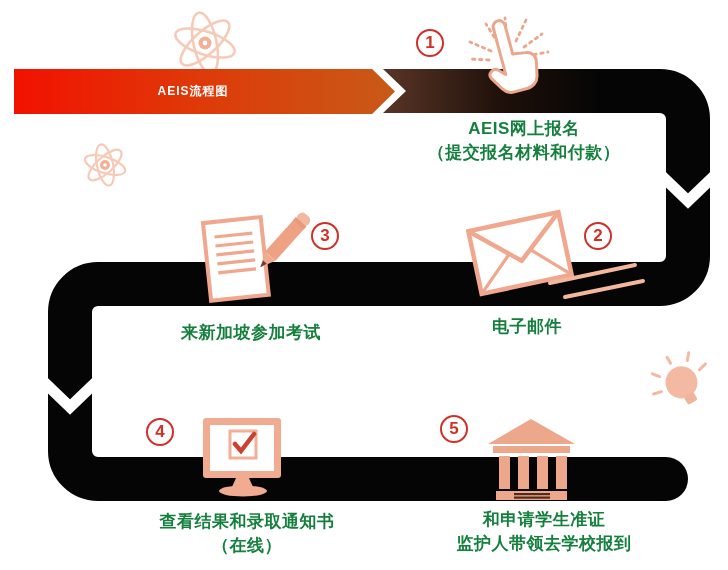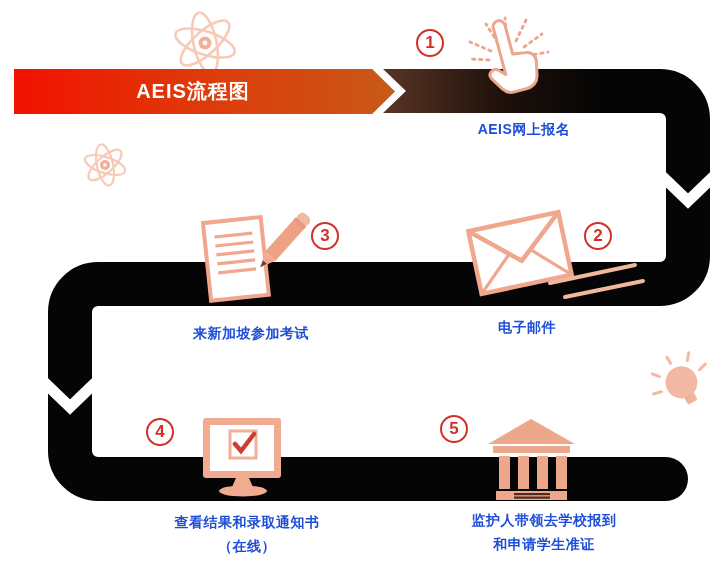--- a/index.html
+++ b/index.html
@@ -13,33 +13,33 @@
   #road-layer{position:absolute;left:0;top:0;width:728px;height:570px;}
   
   .banner{
     position:absolute;left:14px;top:69px;width:381px;height:45px;
     background:linear-gradient(90deg,#f21100 0%,#e03708 45%,#c85a18 100%);
     clip-path:polygon(0 0,94% 0,100% 50%,94% 100%,0 100%);
     display:flex;align-items:center;
   }
   .banner-title{
     width:358px;text-align:center;color:#ffffff;font-weight:bold;
-    font-size:20px;letter-spacing:1px;line-height:45px;
+    font-size:12px;letter-spacing:1px;line-height:45px;
   }
   
   .badge{
     position:absolute;width:28px;height:28px;border-radius:50%;
     border:2.5px solid #d13028;background:#ffffff;color:#d13028;
     font-weight:bold;font-size:17px;display:flex;align-items:center;justify-content:center;
     box-sizing:border-box;
   }
   
   .step-label{
-    position:absolute;text-align:center;color:#1d4ed8;font-weight:bold;
-    font-size:14px;line-height:24px;letter-spacing:0.5px;white-space:nowrap;
+    position:absolute;text-align:center;color:#15803d;font-weight:bold;
+    font-size:17px;line-height:24px;letter-spacing:0.5px;white-space:nowrap;
   }
 </style>
 </head>
 <body>
 
 <div class="stage">
 
   <svg id="road-layer" viewBox="0 0 728 570">
     <defs>
       <linearGradient id="roadStart" gradientUnits="userSpaceOnUse" x1="383" y1="0" x2="600" y2="0">
@@ -165,29 +165,30 @@
   </div>
 
   <div class="badge" style="left:416px;top:29px">1</div>
   <div class="badge" style="left:584px;top:222px">2</div>
   <div class="badge" style="left:311px;top:222px">3</div>
   <div class="badge" style="left:146px;top:418px">4</div>
   <div class="badge" style="left:440px;top:415px">5</div>
 
   <div class="step-label" style="left:364px;top:117px;width:320px">
     <div>AEIS网上报名</div>
+    <div>（提交报名材料和付款）</div>
   </div>
   <div class="step-label" style="left:407px;top:315px;width:240px">
     <div>电子邮件</div>
   </div>
   <div class="step-label" style="left:131px;top:321px;width:240px">
     <div>来新加坡参加考试</div>
   </div>
   <div class="step-label" style="left:87px;top:510px;width:320px">
     <div>查看结果和录取通知书</div>
     <div>（在线）</div>
   </div>
   <div class="step-label" style="left:394px;top:508px;width:300px">
+    <div>和申请学生准证</div>
     <div>监护人带领去学校报到</div>
-    <div>和申请学生准证</div>
   </div>
 
 </div>
 
 </body></html>

